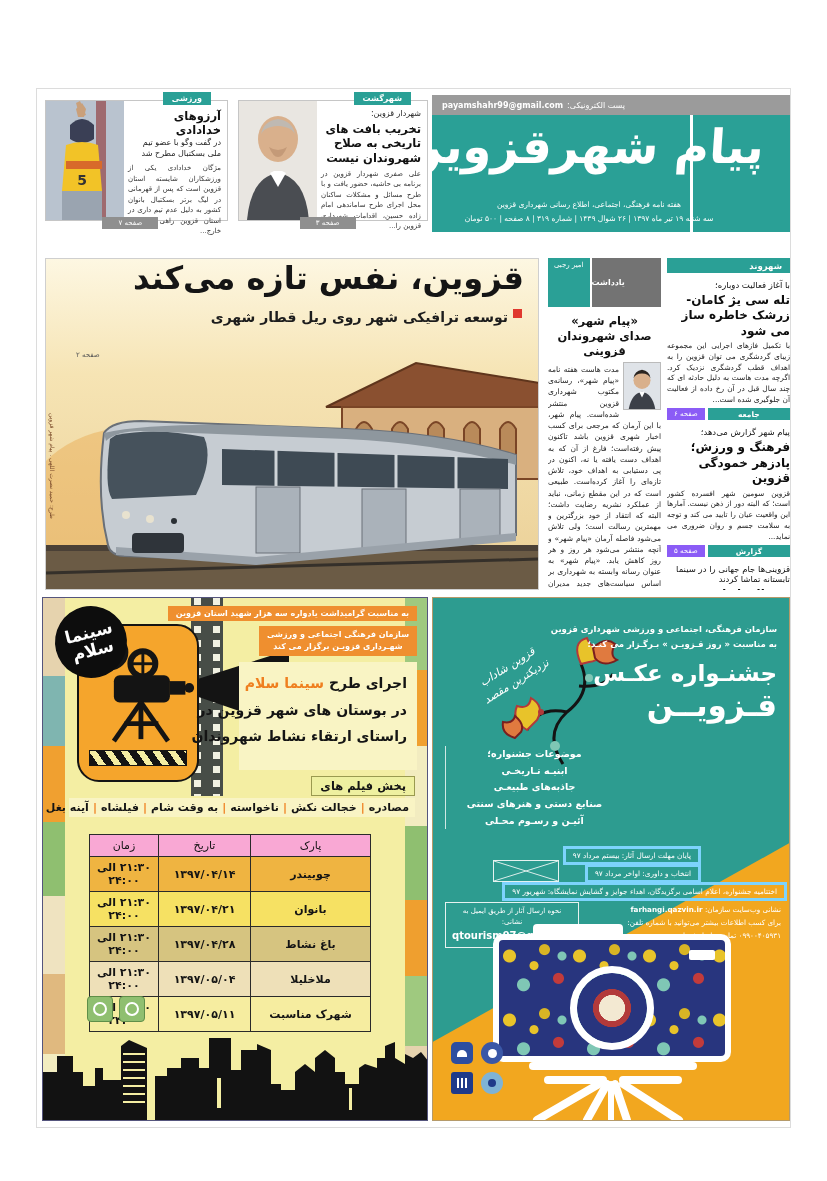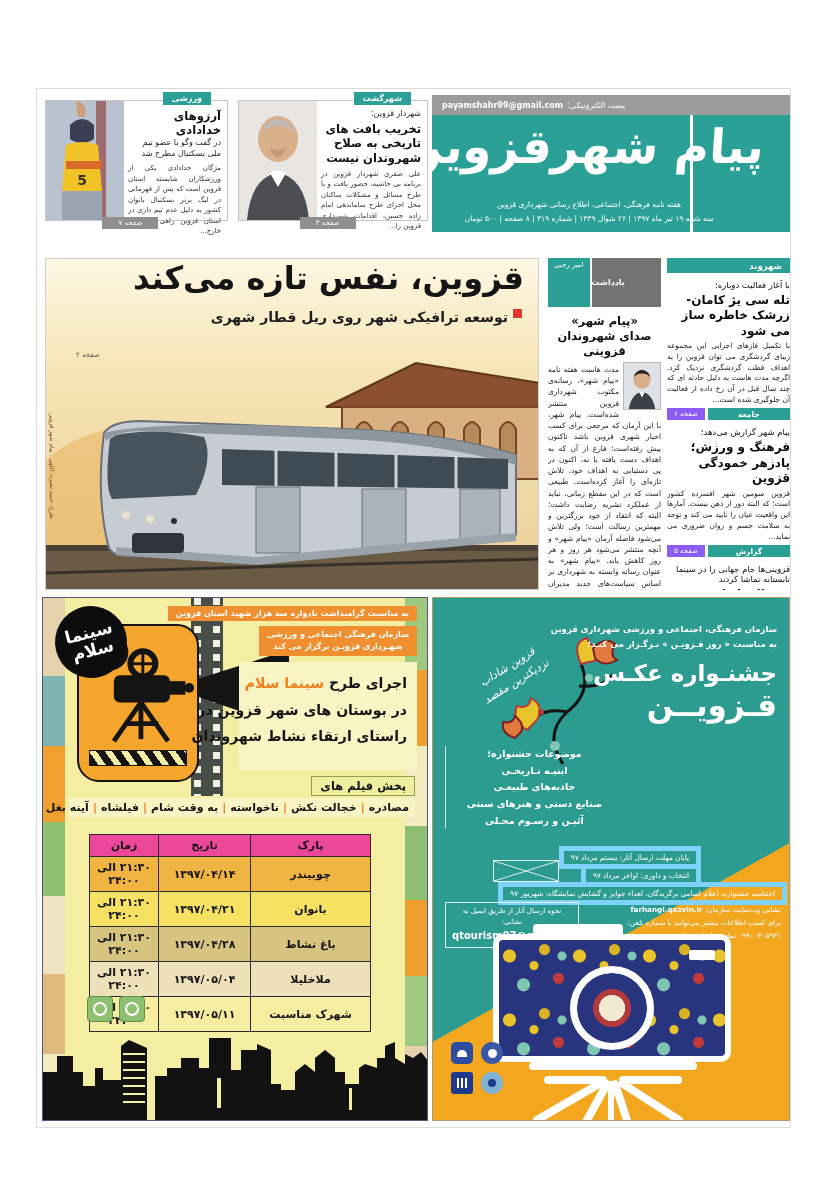--- a/index.html
+++ b/index.html
@@ -74,40 +74,40 @@
   .cin-banner1 { position:absolute; right:10px; top:8px; background:#ef8f2f; color:#fff; font-size:8px; font-weight:bold; padding:3px 8px; z-index:5; }
   .cin-banner2 { position:absolute; right:10px; top:28px; background:#ef8f2f; color:#fff; font-size:8px; font-weight:bold; padding:3px 8px; line-height:1.5; text-align:center; z-index:5; }
   .cin-textpanel { position:absolute; right:10px; top:64px; width:178px; height:108px; background:#f9f4c4; z-index:4; padding:8px 10px; text-align:center; }
   .cin-line { font-size:14px; font-weight:bold; color:#141414; line-height:1.9; white-space:nowrap; }
   .cin-highlight { color:#ef7f1f; }
   .films-label { position:absolute; right:12px; top:178px; background:#eef0a0; border:1px solid #9a9a50; font-size:11.5px; font-weight:bold; color:#141414; padding:2px 8px; z-index:4; }
   .films-row { position:absolute; right:12px; left:26px; top:200px; background:#f9f4c4; font-size:11px; font-weight:bold; color:#141414; padding:3px 6px; z-index:4; text-align:center; white-space:nowrap; }
   .film-sep { color:#ef7f1f; padding:0 4px; font-weight:bold; }
   .cin-table { position:absolute; right:56px; top:236px; width:282px; border-collapse:collapse; z-index:4; direction:rtl; }
   .cin-table th, .cin-table td { border:1.5px solid #2a2a2a; font-size:11px; text-align:center; padding:4px 2px; color:#141414; }
-  .cin-table th { background:#ec4899; font-weight:bold; }
+  .cin-table th { background:#f9a8d4; font-weight:normal; }
   .cin-table td { font-weight:bold; }
   .row-c1 td { background:#efb441; } .row-c2 td { background:#f6e163; } .row-c3 td { background:#d6c480; } .row-c4 td { background:#eee0b8; } .row-c5 td { background:#f6eda0; }
   .cin-logos { position:absolute; left:44px; top:398px; display:flex; gap:6px; z-index:4; }
   .cin-logo { width:26px; height:26px; background:#8fbf70; border-radius:4px; border:1px solid #5f8f49; display:flex; align-items:center; justify-content:center; }
   .cin-logo span { width:14px; height:14px; border:2px solid #fff; border-radius:50%; display:block; }
   .skyline { position:absolute; left:0; bottom:0; width:386px; height:92px; z-index:5; }
 
   
   .festival { position:absolute; left:432px; top:597px; width:358px; height:524px; background:#2d9c90; border:1px solid #b59a6a; overflow:hidden; }
   .fest-orange { position:absolute; inset:0; background:#f2a71f; clip-path:polygon(100% 47%, 100% 100%, 0 100%, 0 85%); }
   .fest-org { position:absolute; right:12px; top:24px; text-align:right; color:#fff; font-size:8.5px; font-weight:bold; line-height:1.8; }
   .fest-title { position:absolute; right:12px; top:62px; text-align:right; color:#fff; font-weight:bold; line-height:1.18; }
   .fest-title .t1 { font-size:23px; }
   .fest-title .t2 { font-size:31px; }
   .fest-title .t3 { font-size:31px; }
   .fest-callig { position:absolute; left:42px; top:60px; transform:rotate(-32deg); color:#fff; font-size:11px; text-align:center; line-height:1.5; font-style:italic; }
   .floral { position:absolute; left:60px; top:36px; width:140px; height:140px; }
   .fest-topics { position:absolute; right:172px; left:12px; top:148px; text-align:center; color:#fff; font-size:9.5px; font-weight:bold; line-height:1.75; border-left:1px solid #cfe8e4; padding-left:6px; }
-  .fest-box { position:absolute; border:5px solid #7dd3fc; color:#fff; font-size:7.3px; padding:2px 7px; text-align:right; white-space:nowrap; }
+  .fest-box { position:absolute; border:3px solid #7dd3fc; color:#fff; font-size:7.3px; padding:2px 7px; text-align:right; white-space:nowrap; }
   .fest-box.b1 { right:88px; top:248px; }
   .fest-box.b2 { right:88px; top:266px; }
   .fest-box.b3 { right:2px; top:284px; }
   .x-rect { position:absolute; left:60px; top:262px; width:66px; height:22px; border:1px solid #e6f2f0; }
   .x-rect svg { width:100%; height:100%; display:block; }
   .fest-email { position:absolute; left:12px; top:304px; width:134px; border:1px solid #e6f2f0; color:#fff; font-size:7px; padding:3px 6px; text-align:center; line-height:1.6; }
   .fest-email .ltr { direction:ltr; unicode-bidi:embed; font-size:10px; font-weight:bold; }
   .fest-web { position:absolute; right:8px; top:306px; color:#fff; font-size:7.2px; text-align:right; line-height:1.8; width:190px; }
   .fest-web .ltr { direction:ltr; unicode-bidi:embed; font-weight:bold; }
   .camera { position:absolute; left:60px; top:336px; width:238px; height:128px; border:6px solid #fff; border-radius:10px;

